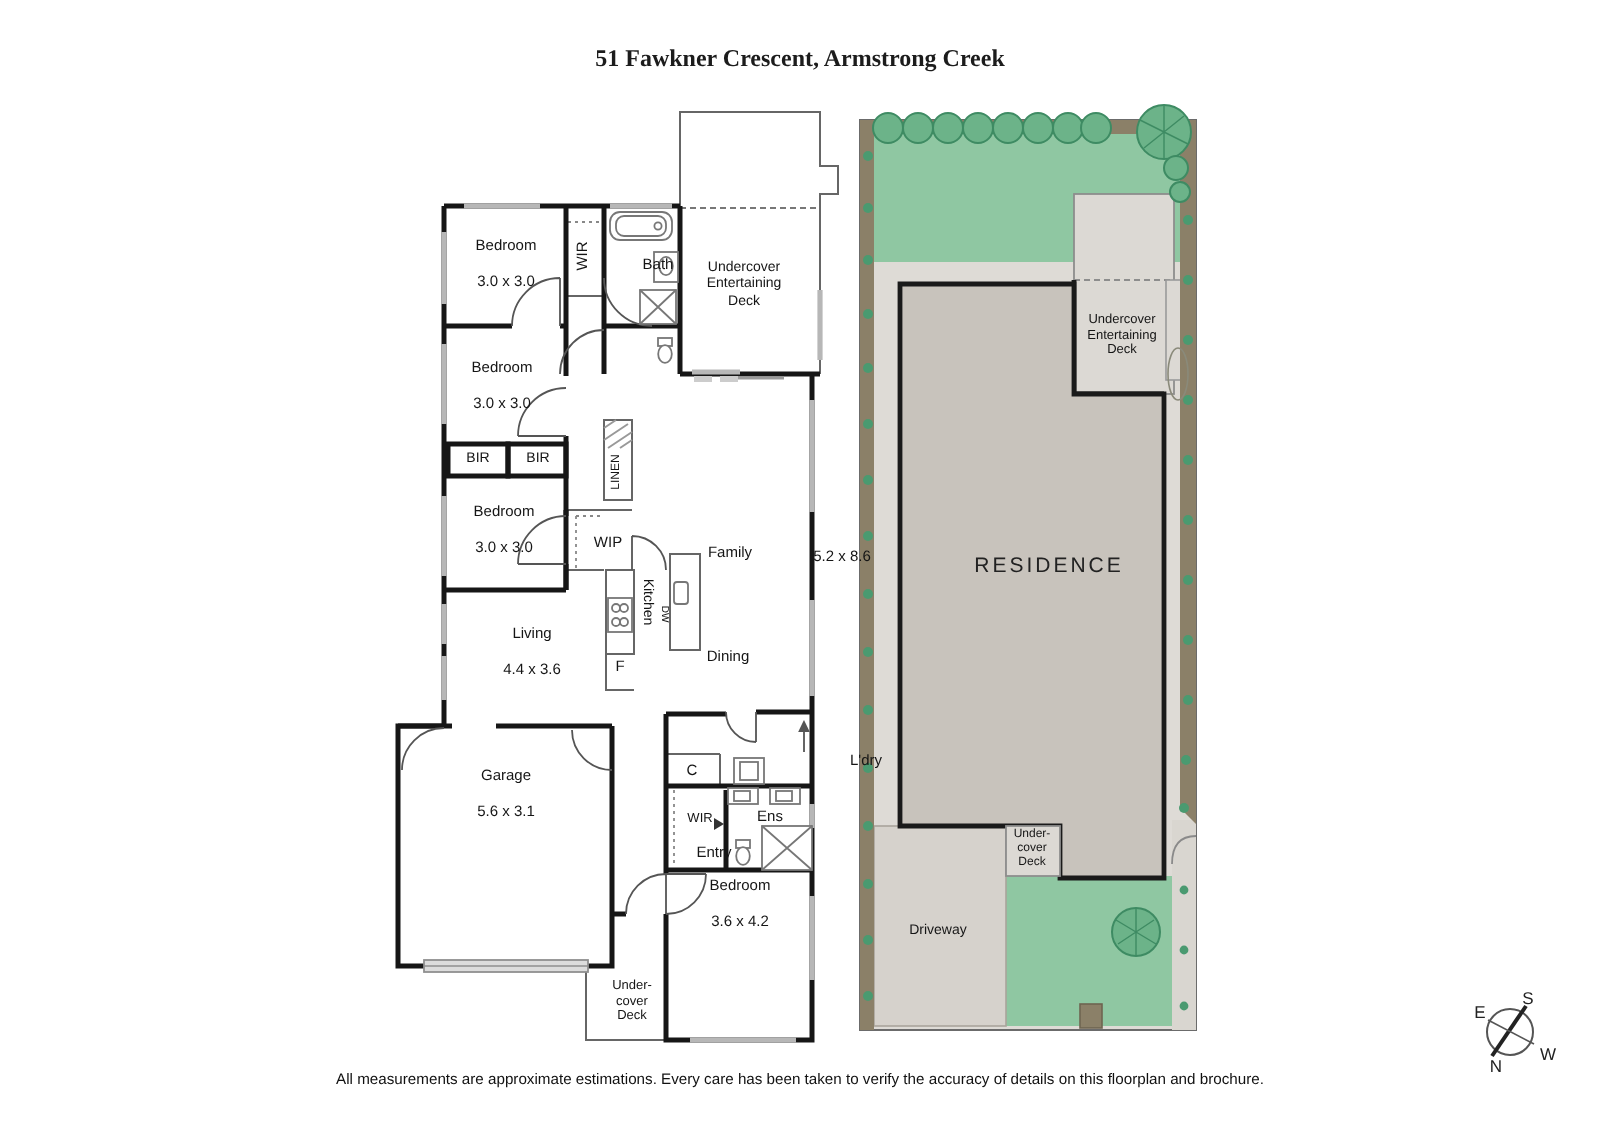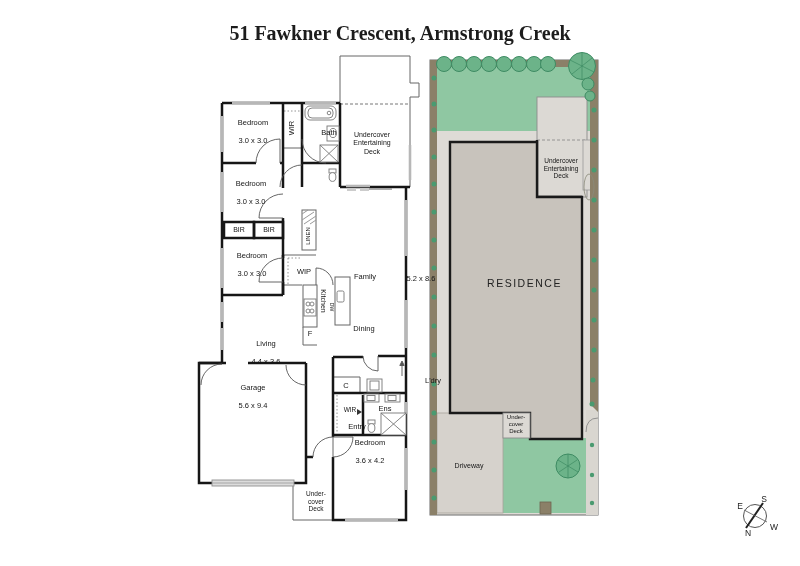--- a/index.html
+++ b/index.html
@@ -1,19 +1,19 @@
 <!DOCTYPE html>
 <html><head>
 <meta charset="utf-8">
 <style>
   html,body{margin:0;padding:0;background:#fff;}
   #stage{position:relative;width:800px;height:566px;background:#ffffff;overflow:hidden;
          font-family:"Liberation Sans",sans-serif;}
   .title{position:absolute;left:0;top:22px;width:800px;text-align:center;
-         font-family:"Liberation Serif",serif;font-size:20px;font-weight:600;color:#1c1c1c;}
+         font-family:"Liberation Serif",serif;font-size:12px;font-weight:600;color:#1c1c1c;}
   .footer{position:absolute;left:0;top:535px;width:800px;text-align:center;
           font-size:7.6px;color:#111;}
   svg{position:absolute;left:0;top:0;}
   .lbl{position:absolute;transform:translate(-50%,-50%);font-size:7.5px;line-height:1.18;
        color:#151515;text-align:center;white-space:pre-line;}
   .v90{transform:translate(-50%,-50%) rotate(90deg);}
   .vm90{transform:translate(-50%,-50%) rotate(-90deg);}
   .s7{font-size:7px;} .s65{font-size:6.5px;} .s6{font-size:6px;} .s5{font-size:5px;}
   .res{font-size:10.5px;letter-spacing:1.5px;color:#222;padding-left:15px;}
   .cmp{font-size:8.5px;color:#222;}
@@ -242,33 +242,33 @@
   <div class="lbl vm90 s6" style="left:309px;top:236px;">LINEN</div>
   <div class="lbl" style="left:365px;top:233px;margin-top:44px;">Family</div>
   <div class="lbl" style="left:252px;top:265px;">
     <div>Bedroom</div>
     <div>3.0 x 3.0</div>
   </div>
   <div class="lbl" style="left:304px;top:272px;">WIP</div>
   <div class="lbl v90 s7" style="left:323px;top:301px;">Kitchen</div>
   <div class="lbl v90 s5" style="left:331px;top:307px;">DW</div>
   <div class="lbl" style="left:400px;top:279px;margin-left:21px;">5.2 x 8.6</div>
-  <div class="lbl" style="left:266px;top:326px;margin-top:27px;">
+  <div class="lbl" style="left:266px;top:326px;">
     <div>Living</div>
     <div>4.4 x 3.6</div>
   </div>
   <div class="lbl" style="left:310px;top:334px;">F</div>
   <div class="lbl" style="left:364px;top:329px;">Dining</div>
   <div class="lbl" style="left:389px;top:381px;margin-left:44px;">L'dry</div>
   <div class="lbl" style="left:346px;top:386px;">C</div>
   <div class="lbl s65" style="left:350px;top:410px;">WIR</div>
   <div class="lbl" style="left:385px;top:409px;">Ens</div>
   <div class="lbl" style="left:253px;top:397px;">
     <div>Garage</div>
-    <div>5.6 x 9.4</div>
+    <div>5.6 x 3.1</div>
   </div>
   <div class="lbl" style="left:321px;top:427px;margin-left:36px;">Entry</div>
   <div class="lbl" style="left:370px;top:452px;">
     <div>Bedroom</div>
     <div>3.6 x 4.2</div>
   </div>
   <div class="lbl s65" style="left:316px;top:501px;">Under-
 cover
 Deck</div>
 
@@ -279,13 +279,14 @@
   <div class="lbl s6" style="left:516px;top:425px;">Under-
 cover
 Deck</div>
   <div class="lbl s7" style="left:469px;top:466px;">Driveway</div>
 
   <div class="lbl cmp" style="left:764px;top:499px;">S</div>
   <div class="lbl cmp" style="left:740px;top:506px;">E</div>
   <div class="lbl cmp" style="left:774px;top:527px;">W</div>
   <div class="lbl cmp" style="left:748px;top:533px;">N</div>
 
+  <div class="footer">All measurements are approximate estimations. Every care has been taken to verify the accuracy of details on this floorplan and brochure.</div>
 </div>
 
 </body></html>

